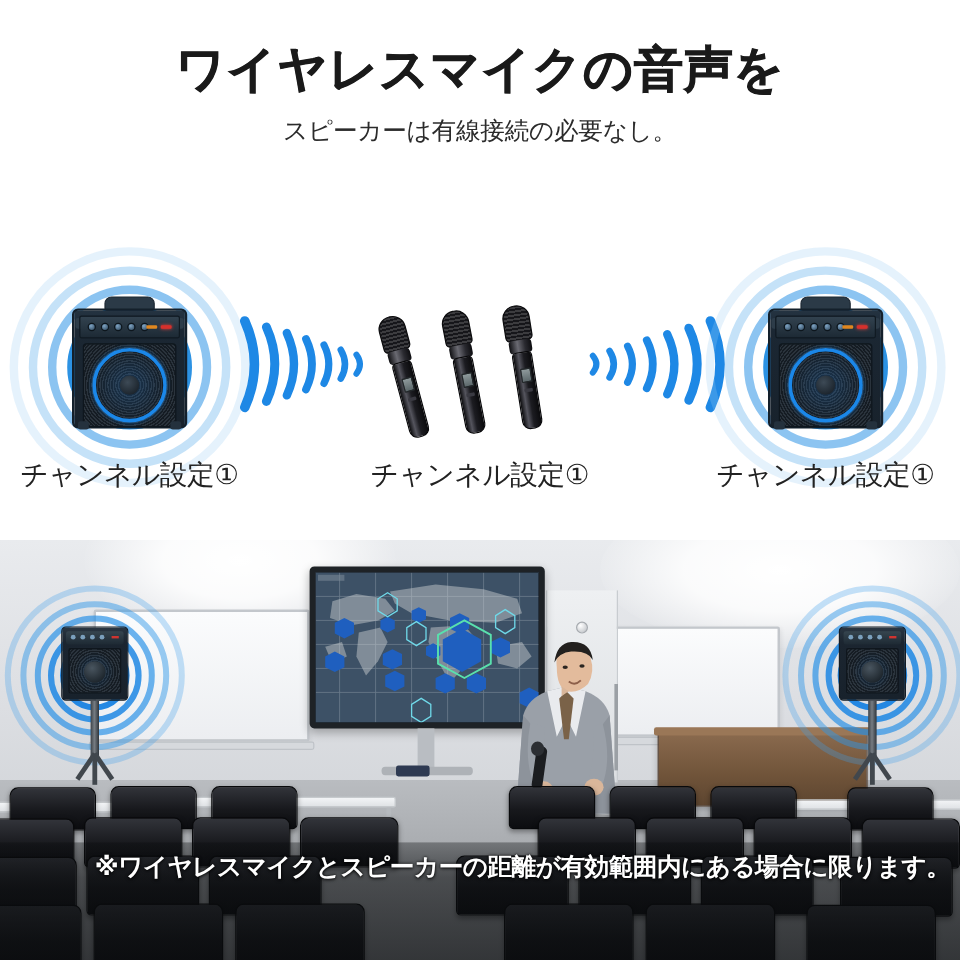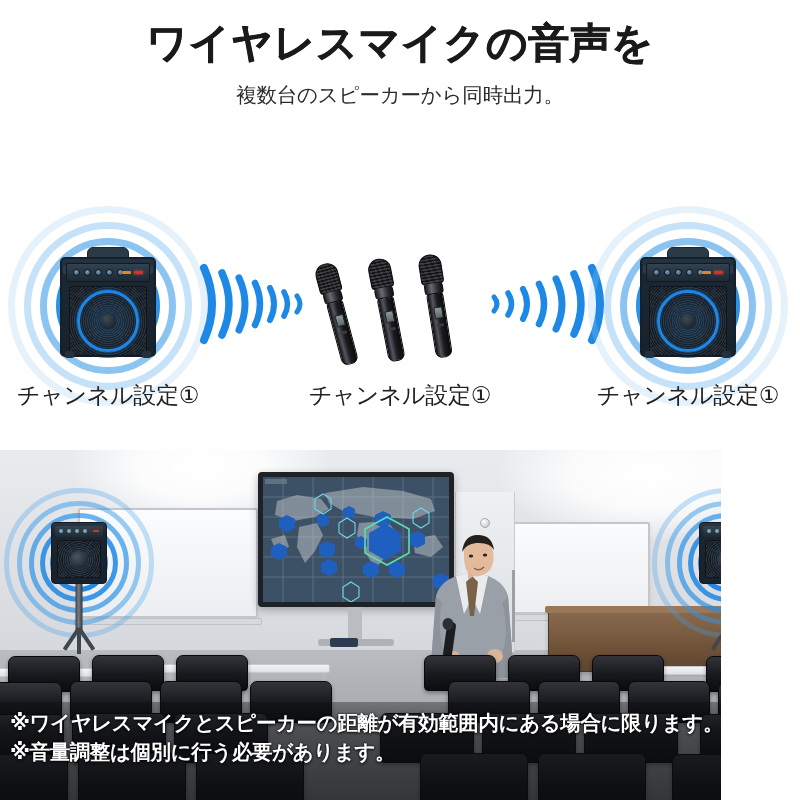--- a/index.html
+++ b/index.html
@@ -15,21 +15,21 @@
 
   
   .top-block { position:absolute; left:0; top:0; width:800px; height:215px; background:#fff; }
   .headline {
     text-align:center;
     color:#1a1a1a;
     font-weight:bold;
     font-size:41px;
     line-height:50px;
     letter-spacing:0.5px;
-    padding-top:18px;
+    padding-top:33px;
     -webkit-text-stroke:0.7px #1a1a1a;
   }
   .headline-l2 { display:block; }
   .subhead {
     text-align:center;
     color:#2b2b2b;
     font-size:20.5px;
     line-height:30px;
     font-weight:500;
     margin-top:12px;
@@ -131,21 +131,21 @@
   .mic-btn { position:absolute; left:5px; top:30px; width:7px; height:3px; background:#3a3a42; border-radius:1px; }
 
   
   .caption {
     position:absolute; width:300px; text-align:center;
     font-size:23px; color:#222; font-weight:500; letter-spacing:-0.3px;
     white-space:nowrap;
   }
 
   
-  .photo { position:absolute; left:0; top:450px; width:721px; height:350px; overflow:hidden; background:#cfd2d6; }
+  .photo { position:absolute; left:0; top:450px; width:800px; height:350px; overflow:hidden; background:#cfd2d6;text-align:right; }
   .room { position:absolute; inset:0; }
 
   .wall {
     position:absolute; left:0; top:0; width:800px; height:235px;
     background:linear-gradient(180deg,#e9ebee 0%,#dddfe3 55%,#d2d5d9 100%);
   }
   .ceiling-glow1 {
     position:absolute; left:70px; top:-48px; width:260px; height:130px; border-radius:50%;
     background:radial-gradient(ellipse at center,#ffffff 0%,rgba(255,255,255,.85) 35%,rgba(255,255,255,0) 72%);
   }
@@ -258,21 +258,21 @@
 </head>
 <body>
 
 <div class="page">
 
   <div class="top-block">
     <div class="headline">
       <span class="headline-l1">ワイヤレスマイクの音声を</span>
     </div>
     <div class="subhead">
-      <span>複数台のスピーカーから同時出力。</span>
+      <span>スピーカーは有線接続の必要なし。</span>
     </div>
   </div>
 
   <div class="diagram">
 
     <div class="unit" style="left:52px; top:20px; width:112px; height:148px;">
       <div class="halo r4"></div>
       <div class="halo r3"></div>
       <div class="halo r2"></div>
       <div class="halo r1"></div>
@@ -574,17 +574,16 @@
       <div class="chair" style="left:-40px; top:304px; width:108px; height:56px;"></div>
       <div class="chair" style="left:78px;  top:303px; width:108px; height:56px;"></div>
       <div class="chair" style="left:196px; top:303px; width:108px; height:56px;"></div>
       <div class="chair" style="left:420px; top:303px; width:108px; height:56px;"></div>
       <div class="chair" style="left:538px; top:303px; width:108px; height:56px;"></div>
       <div class="chair" style="left:672px; top:304px; width:108px; height:56px;"></div>
     </div>
 
     <div class="notes">
       <div class="note-line">※ワイヤレスマイクとスピーカーの距離が有効範囲内にある場合に限ります。</div>
-      <div class="note-line">※音量調整は個別に行う必要があります。</div>
     </div>
   </div>
 
 </div>
 
 </body></html>

